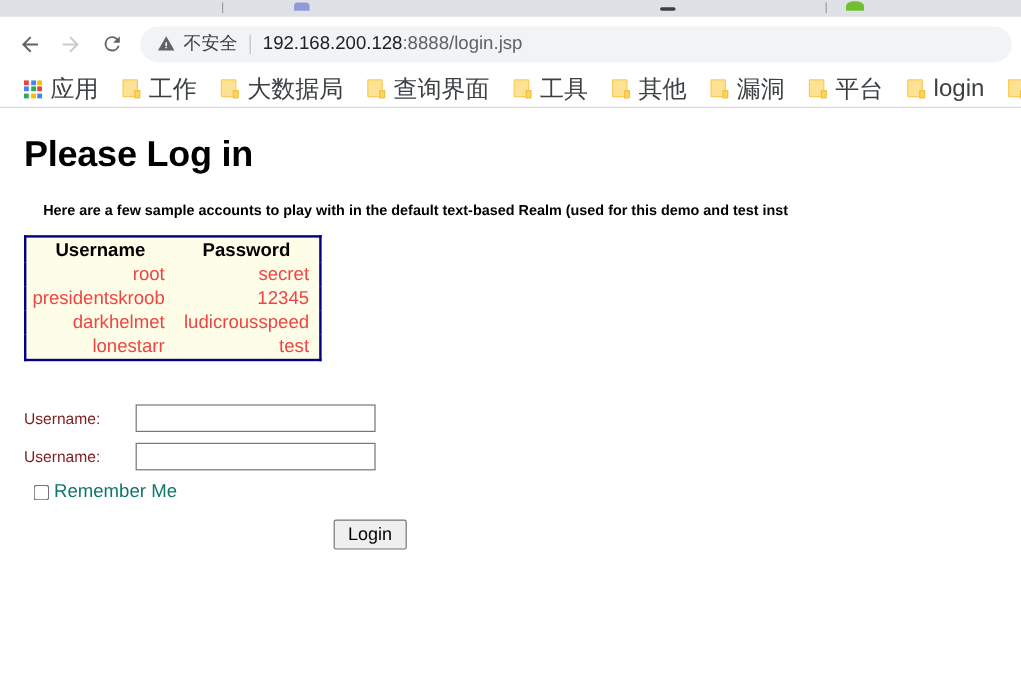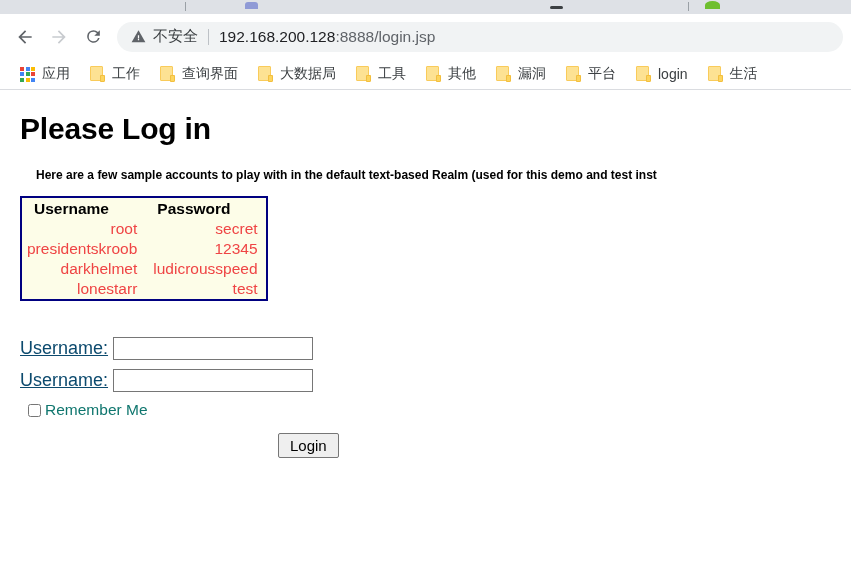--- a/index.html
+++ b/index.html
@@ -127,21 +127,21 @@
   .bm {
     display: flex;
     align-items: center;
     height: 24px;
     padding: 0 6px;
     border-radius: 4px;
     flex: none;
     margin-right: 8px;
   }
   .bm-label {
-    font-size: 14px;
+    font-size: 20px;
     color: #3c4043;
     margin-left: 7px;
     white-space: nowrap;
   }
   .apps-grid {
     width: 15px;
     height: 15px;
     display: grid;
     grid-template-columns: repeat(3, 4px);
     grid-template-rows: repeat(3, 4px);
@@ -211,21 +211,21 @@
     margin-top: 14px;
     border: 2px solid #000080;
     background: #fdfde8;
     border-collapse: collapse;
     border-spacing: 0;
   }
   table.accounts th {
     font-size: 15.5px;
     font-weight: bold;
     color: #000000;
-    text-align: left;
+    text-align: center;
     padding: 2px 12px 1px 12px;
     white-space: nowrap;
   }
   table.accounts td {
     font-size: 15.5px;
     color: #ef4444;
     text-align: right;
     padding: 1px 8px 1px 5px;
     white-space: nowrap;
   }
@@ -233,25 +233,24 @@
 
   form.loginform {
     margin-top: 36px;
   }
   .formrow {
     display: flex;
     align-items: center;
     margin-bottom: 9px;
   }
   .formrow label.fieldlabel {
-    font-size: 18px;
-    color: #0c4a6e;
+    font-size: 13px;
+    color: #7f1d1d;
     width: 93px;
     flex: none;
-    text-decoration: underline;
   }
   .formrow input.textfield {
     width: 200px;
     height: 23px;
     border: 1px solid #767676;
     background: #ffffff;
     font-size: 14px;
     font-family: "Liberation Sans", sans-serif;
     padding: 0 3px;
     box-sizing: border-box;
@@ -365,28 +364,28 @@
           <span class="body"></span>
           <span class="tab"></span>
         </span>
       <span class="bm-label">工作</span>
     </div>
     <div class="bm">
       <span class="folder-icon">
           <span class="body"></span>
           <span class="tab"></span>
         </span>
+      <span class="bm-label">大数据局</span>
+    </div>
+    <div class="bm">
+      <span class="folder-icon">
+          <span class="body"></span>
+          <span class="tab"></span>
+        </span>
       <span class="bm-label">查询界面</span>
-    </div>
-    <div class="bm">
-      <span class="folder-icon">
-          <span class="body"></span>
-          <span class="tab"></span>
-        </span>
-      <span class="bm-label">大数据局</span>
     </div>
     <div class="bm">
       <span class="folder-icon">
           <span class="body"></span>
           <span class="tab"></span>
         </span>
       <span class="bm-label">工具</span>
     </div>
     <div class="bm">
       <span class="folder-icon">

